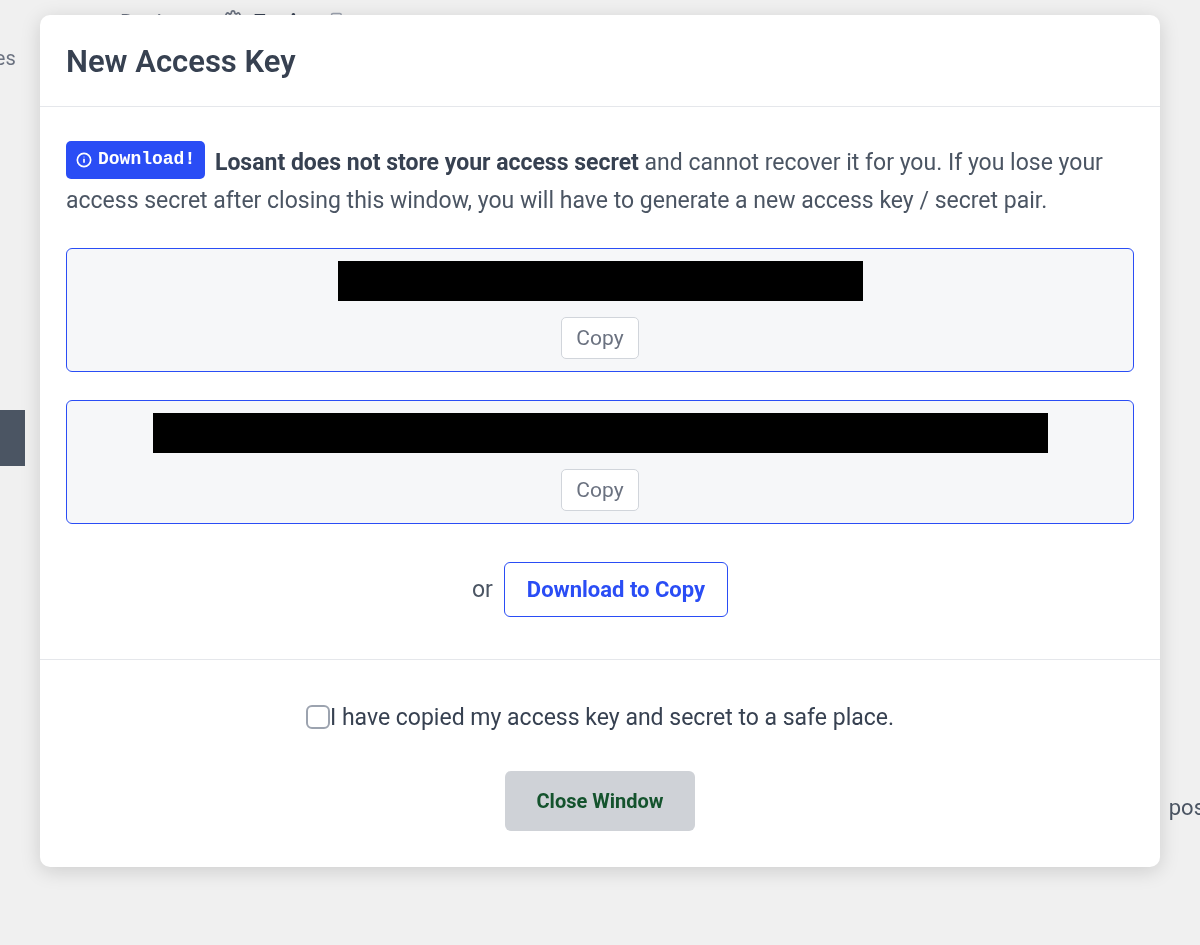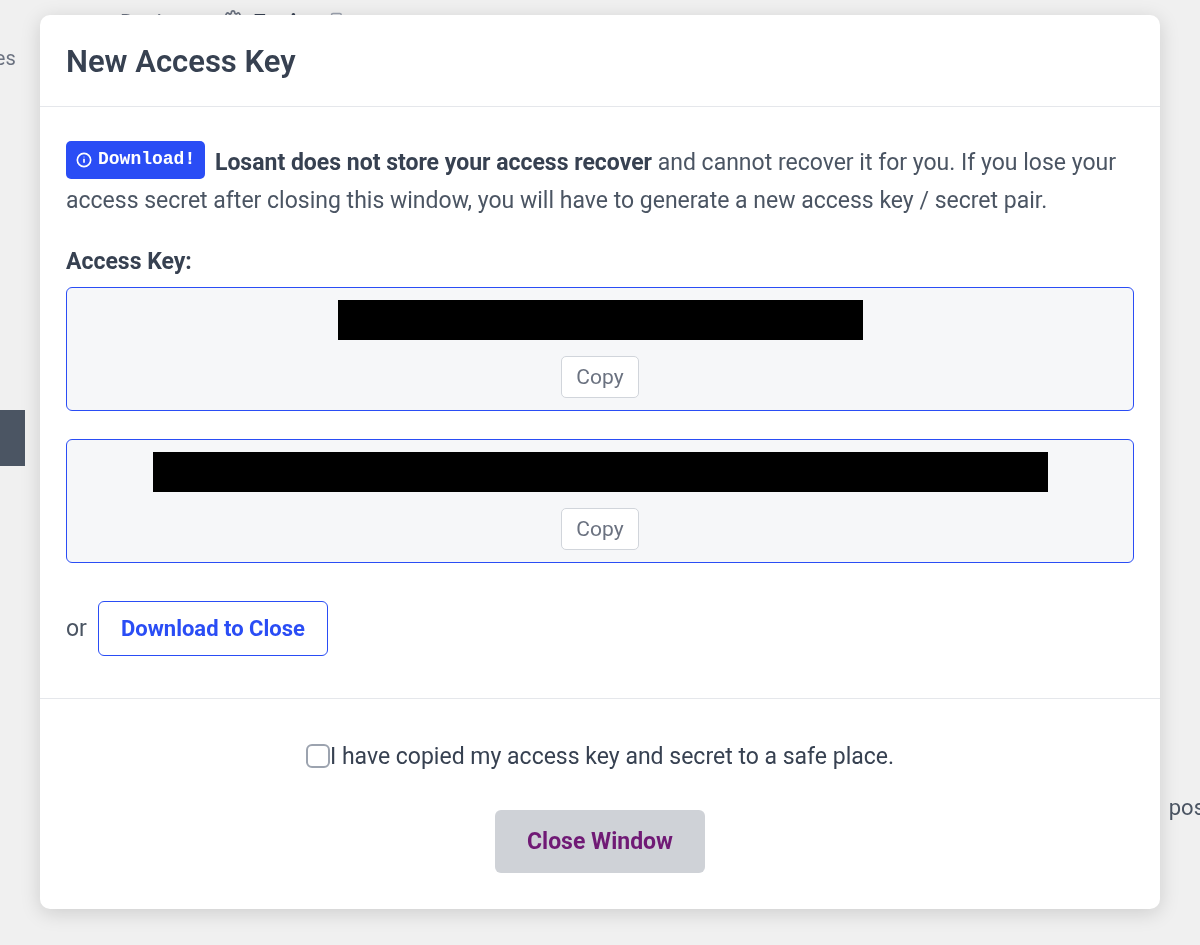--- a/index.html
+++ b/index.html
@@ -178,21 +178,21 @@
       padding: 8px 14px;
       font-size: 21px;
       color: #6b7280;
       cursor: pointer;
       font-family: inherit;
     }
     
     .download-row {
       display: flex;
       align-items: center;
-      justify-content: flex-start;
+      justify-content: center;
       gap: 11px;
       margin-top: 38px;
     }
     
     .or-text {
       font-size: 23px;
       color: #4b5563;
     }
     
     .download-button {
@@ -241,23 +241,23 @@
       font-size: 23px;
       color: #374151;
       cursor: pointer;
     }
     
     .close-button {
       background: #cfd2d7;
       border: none;
       border-radius: 6px;
       padding: 18px 32px;
-      font-size: 23px;
-      font-weight: 700;
-      color: #701a75;
+      font-size: 20px;
+      font-weight: 700;
+      color: #14532d;
       cursor: not-allowed;
       font-family: inherit;
     }
   </style>
 </head>
 <body>
 
 <div class="background-page">
   <div class="bg-breadcrumb">
     <span>Devices</span>
@@ -292,41 +292,40 @@
 
       <p class="important-notice">
         <span class="important-badge">
           <svg viewBox="0 0 24 24" fill="none" stroke="currentColor" stroke-width="2.5">
             <circle cx="12" cy="12" r="10"></circle>
             <line x1="12" y1="10" x2="12" y2="16"></line>
             <line x1="12" y1="7" x2="12" y2="8"></line>
           </svg>
           <span>Download!</span>
         </span>
-        <span class="bold-text">Losant does not store your access recover</span><span> and cannot recover it for you. If you lose your access secret after closing this window, you will have to generate a new access key / secret pair.</span>
+        <span class="bold-text">Losant does not store your access secret</span><span> and cannot recover it for you. If you lose your access secret after closing this window, you will have to generate a new access key / secret pair.</span>
       </p>
 
       <div class="field-group">
-        <div class="field-label">Access Key:</div>
         <div class="field-box">
           <div class="redacted-key"></div>
           <button class="copy-button">Copy</button>
         </div>
       </div>
 
       <div class="field-group">
         <div class="field-box">
           <div class="redacted-secret"></div>
           <button class="copy-button">Copy</button>
         </div>
       </div>
 
       <div class="download-row">
         <span class="or-text">or</span>
-        <button class="download-button">Download to Close</button>
+        <button class="download-button">Download to Copy</button>
       </div>
 
     </div>
 
     <div class="modal-footer">
       <div class="confirm-row">
         <input type="checkbox" class="checkbox" id="confirm-check" style="">
         <label for="confirm-check" class="confirm-label">I have copied my access key and secret to a safe place.</label>
       </div>
       <button class="close-button" disabled="">Close Window</button>

